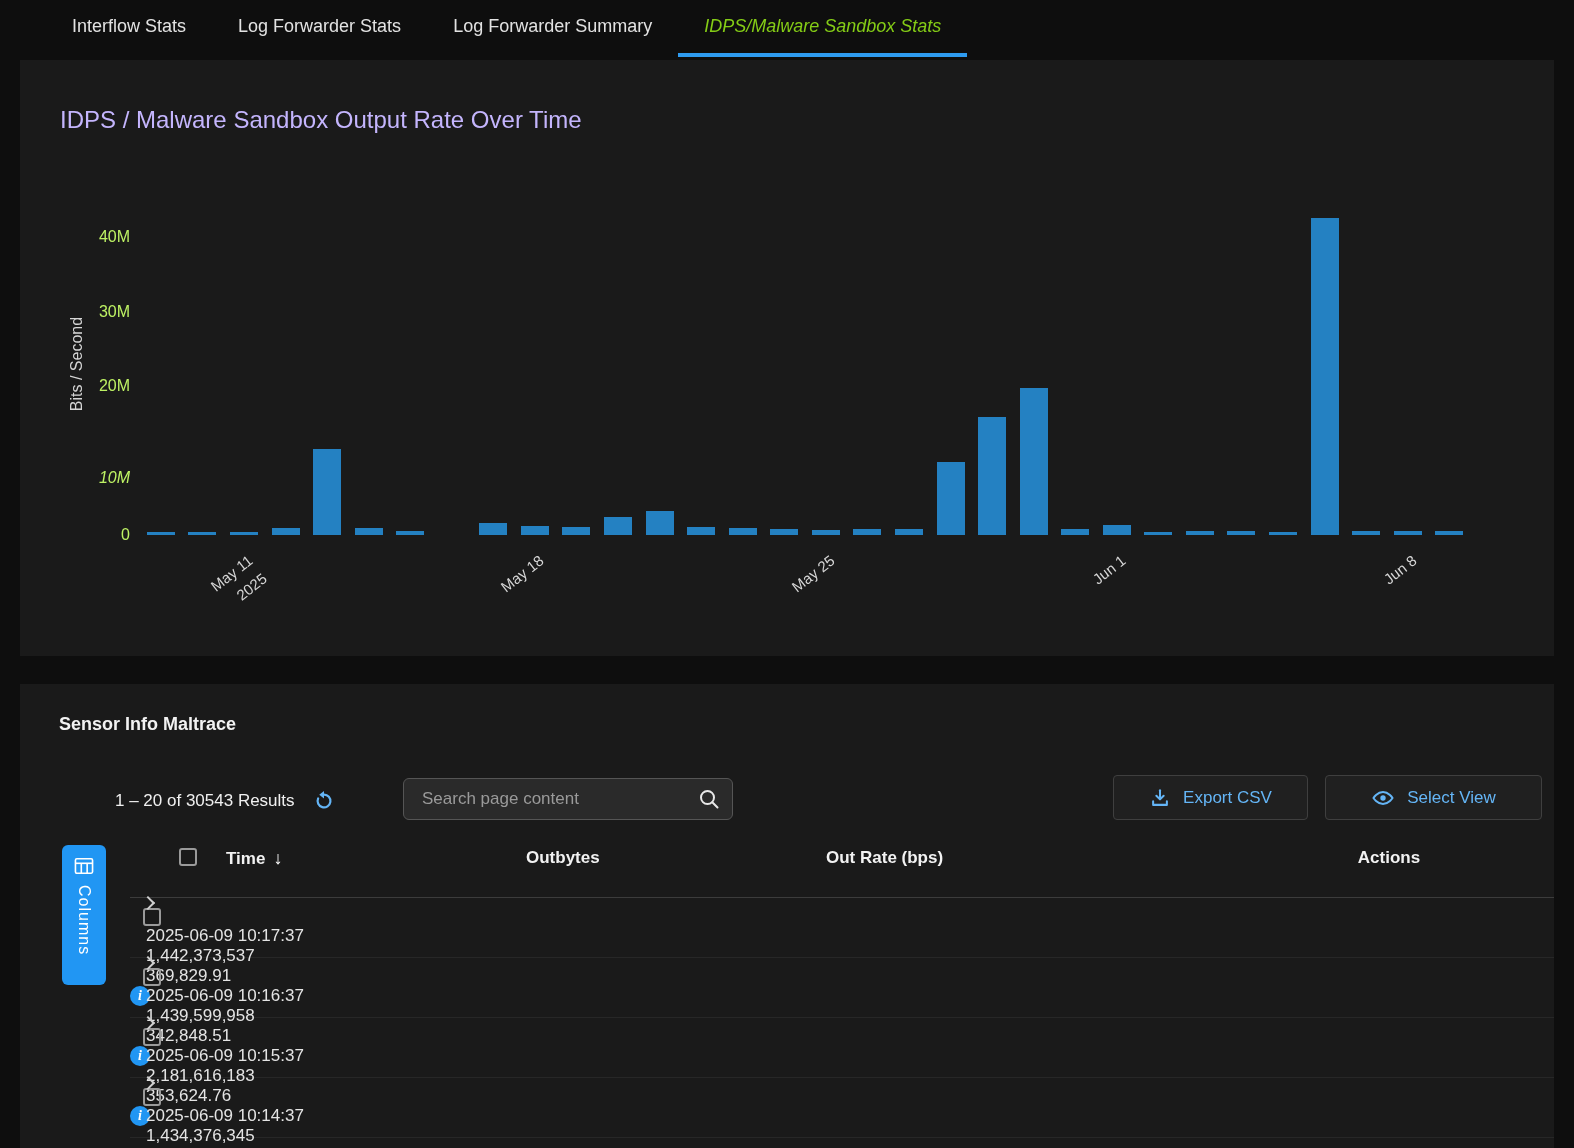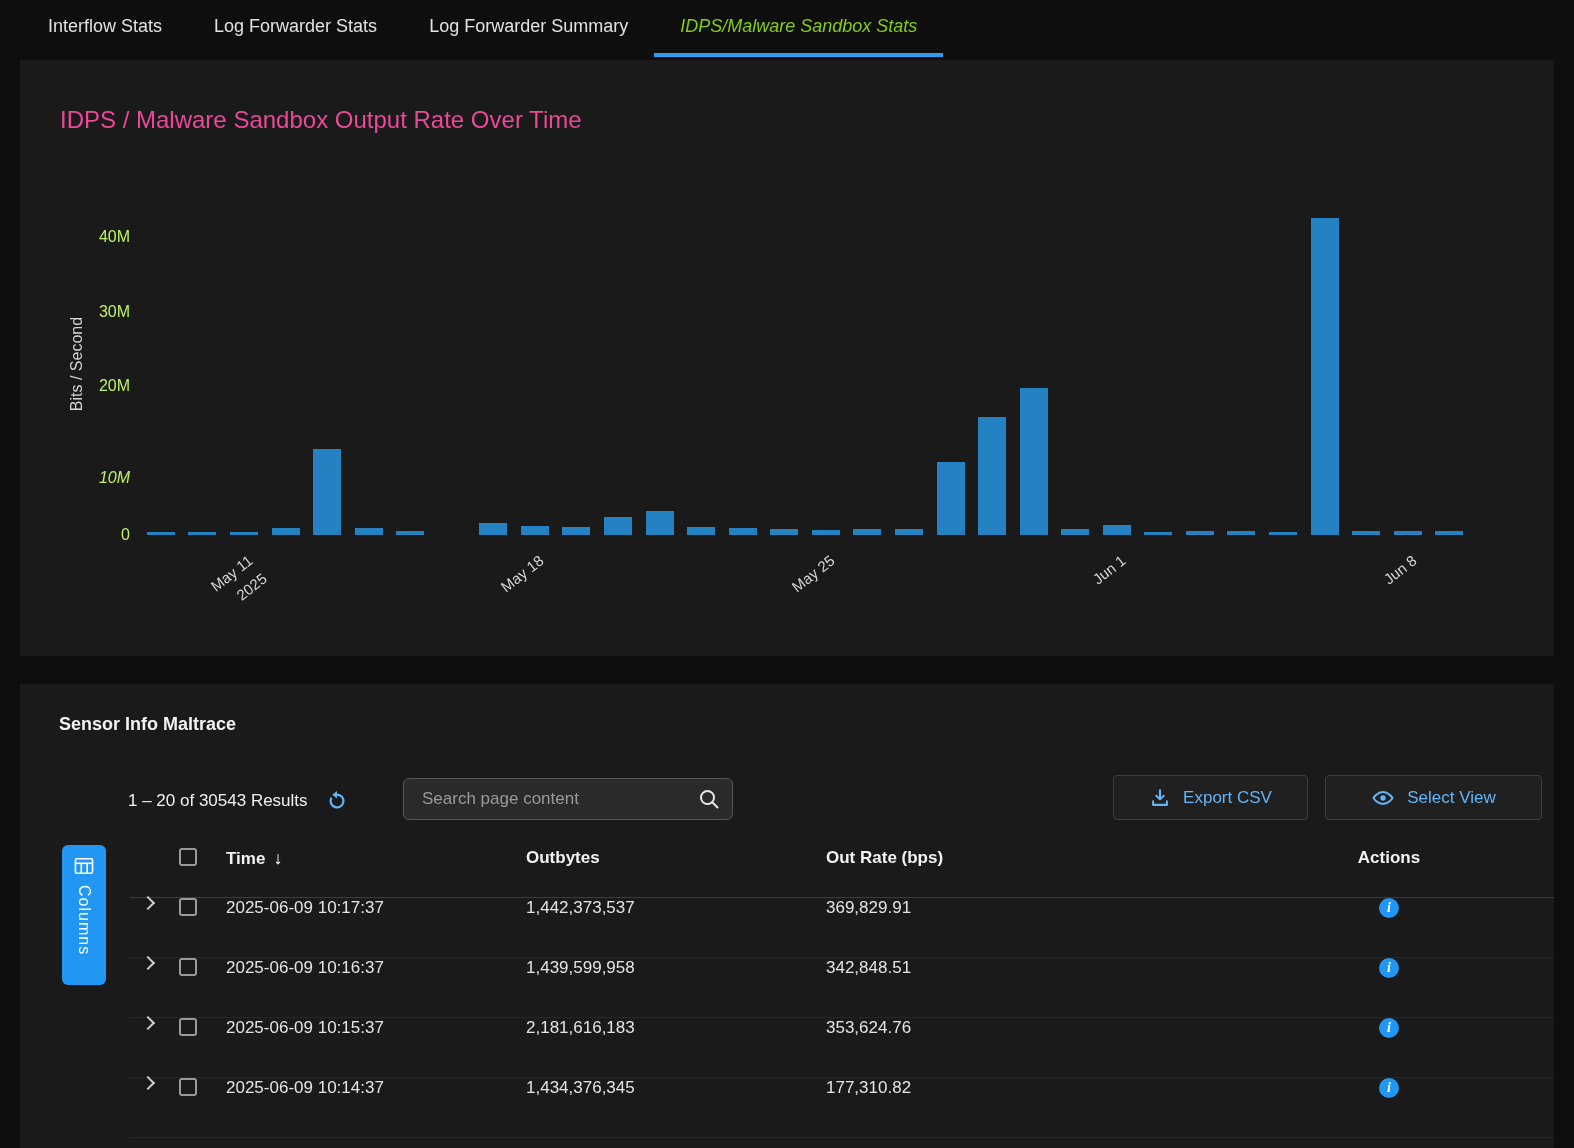--- a/index.html
+++ b/index.html
@@ -5,51 +5,51 @@
   * { box-sizing: border-box; }
   html,body { margin:0; padding:0; }
   body {
     width:1574px; height:1148px; overflow:hidden; position:relative;
     background:#0e0e0e; color:#e6e6e6;
     font-family:"Liberation Sans", sans-serif;
   }
   
   .tabbar {
     position:absolute; top:0; left:0; width:1574px; height:57px;
-    background:#0e0e0e; display:flex; align-items:stretch; padding-left:22px;
+    background:#0e0e0e; display:flex; align-items:stretch; padding-left:46px;
   }
   .tab {
     display:flex; align-items:center; padding:0 26px; font-size:18px;
     color:#e2e2e2; border-bottom:4px solid transparent; cursor:pointer;
     white-space:nowrap;
   }
   .tab.active { color:#84cc16; border-bottom-color:#2e9bf0;font-style:italic; }
   
   .panel { position:absolute; background:#1a1a1a; }
   .panel-chart { left:20px; top:60px; width:1534px; height:596px; }
   .panel-table { left:20px; top:684px; width:1534px; height:464px; }
   
-  .chart-title { position:absolute; left:40px; top:46px; margin:0; font-size:24px; font-weight:400; color:#ec4899; }
+  .chart-title { position:absolute; left:40px; top:46px; margin:0; font-size:24px; font-weight:400; color:#c4b5fd; }
   .ylabel {
     position:absolute; left:-43px; top:295px; width:200px; text-align:center;
     transform:rotate(-90deg); font-size:16px; color:#d6d6d6;
   }
   .ytick { position:absolute; left:20px; width:90px; text-align:right; font-size:16px; color:#bef264; height:22px; line-height:22px; }
   .plot { position:absolute; left:120px; top:140px; width:1330px; height:335px; }
   .bar { position:absolute; bottom:0; width:28px; }
   .xaxis { position:absolute; left:120px; top:480px; width:1330px; height:116px; }
   .xtick {
     position:absolute; top:10px; width:160px; text-align:right;
     transform:rotate(-38deg); transform-origin:100% 0;
     font-size:15px; color:#d6d6d6; line-height:1.5; white-space:nowrap;
   }
   
   .section-title { position:absolute; left:39px; top:30px; margin:0; font-size:18px; font-weight:700; color:#f2f2f2; }
   .results-row { position:absolute; left:95px; top:96px; height:42px; display:flex; align-items:center; gap:18px; }
-  .results-text { font-size:17px; color:#f0f0f0;margin-left:13px; }
+  .results-text { font-size:17px; color:#f0f0f0; }
   .icon-btn { background:none; border:none; padding:0; cursor:pointer; display:flex; align-items:center; }
   .search-box {
     position:absolute; left:383px; top:94px; width:330px; height:42px;
     background:#2a2a2a; border:1px solid #555; border-radius:6px;
     display:flex; align-items:center; padding:0 12px 0 16px;
   }
   .search-box input {
     flex:1; background:transparent; border:none; outline:none;
     color:#e6e6e6; font-size:17px; font-family:"Liberation Sans", sans-serif;
   }
@@ -66,21 +66,21 @@
     position:absolute; left:42px; top:161px; width:44px; height:140px;
     background:#2196f3; border:none; border-radius:6px; color:#fff; cursor:pointer;
     display:flex; flex-direction:column; align-items:center; padding-top:12px; gap:10px;
     z-index:2;
   }
   .vtext { writing-mode:vertical-rl; font-size:16px; letter-spacing:1px; font-family:"Liberation Sans", sans-serif; color:#fff; }
   
   .table { position:absolute; left:110px; right:0; top:164px; }
   .thead, .trow { display:flex; align-items:flex-start; }
   .thead { height:50px; border-bottom:1px solid #3c3c3c; font-weight:700; font-size:17px; color:#f2f2f2; }
-  .trow { height:60px; border-bottom:1px solid #272727; font-size:17px; color:#e4e4e4; }
+  .trow { height:60px; border-bottom:1px solid #272727; font-size:17px; color:#e4e4e4;flex-direction:column; }
   .cell { padding:0 16px 0 0; }
   .c-exp { width:36px; display:flex; justify-content:center; padding:0; }
   .c-chk { width:44px; display:flex; justify-content:center; padding:0; }
   .c-time { width:300px; padding-left:16px; display:flex; align-items:center; gap:8px; }
   .c-out  { width:300px; padding-left:16px; }
   .c-rate { width:430px; padding-left:16px; }
   .c-act  { flex:1; display:flex; justify-content:center; }
   .checkbox { width:18px; height:18px; border:2px solid #9a9a9a; border-radius:3px; background:transparent; display:inline-block; cursor:pointer; }
   .chev { width:10px; height:10px; border-top:2px solid #cfcfcf; border-right:2px solid #cfcfcf; transform:rotate(45deg); display:inline-block; cursor:pointer; }
   .sort { font-size:18px; color:#ffffff; cursor:pointer; }

